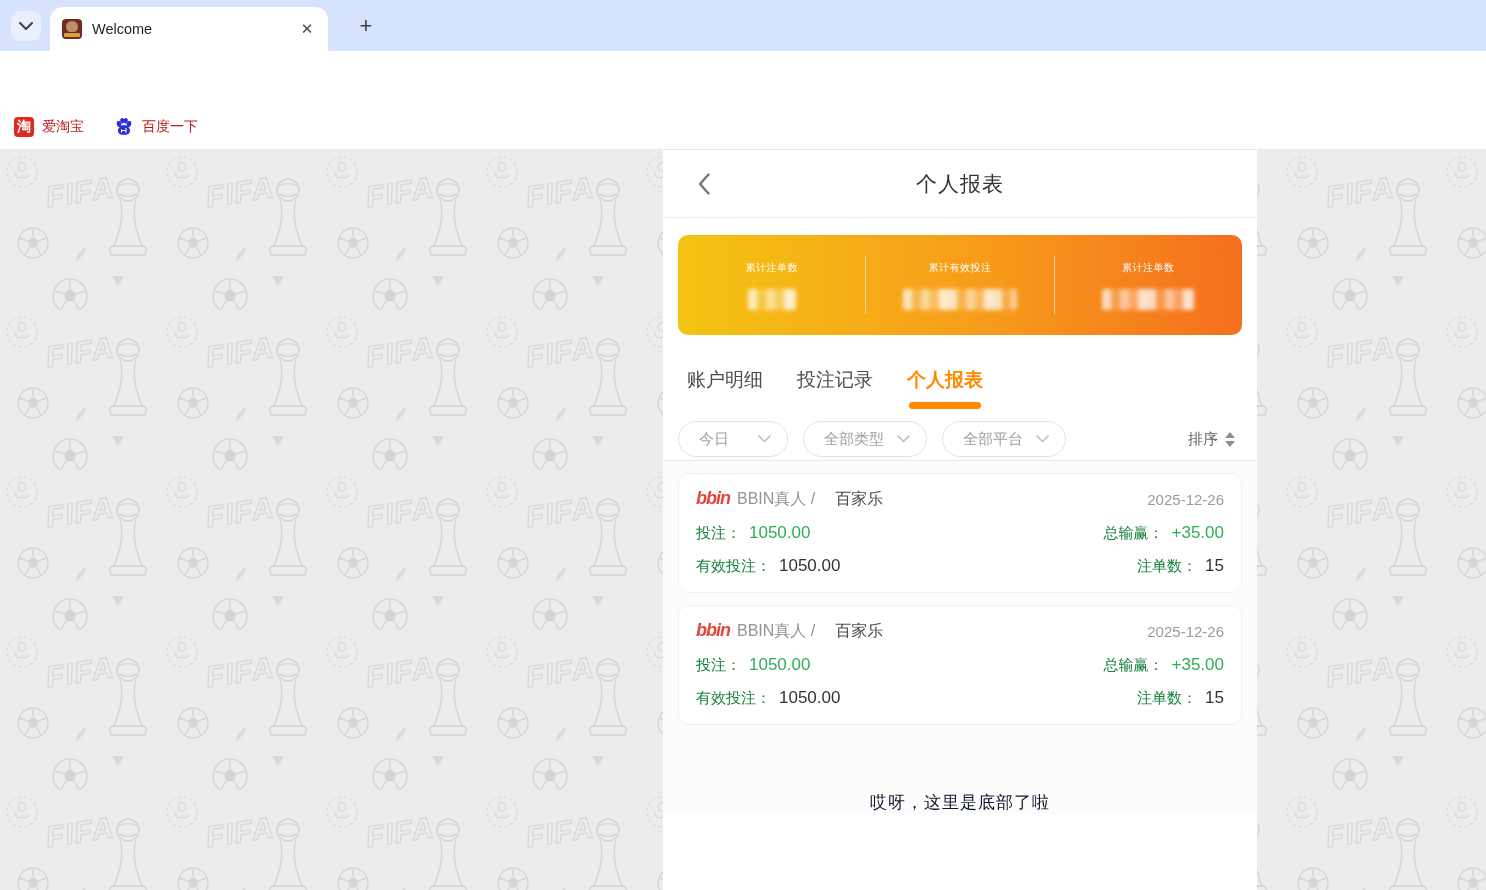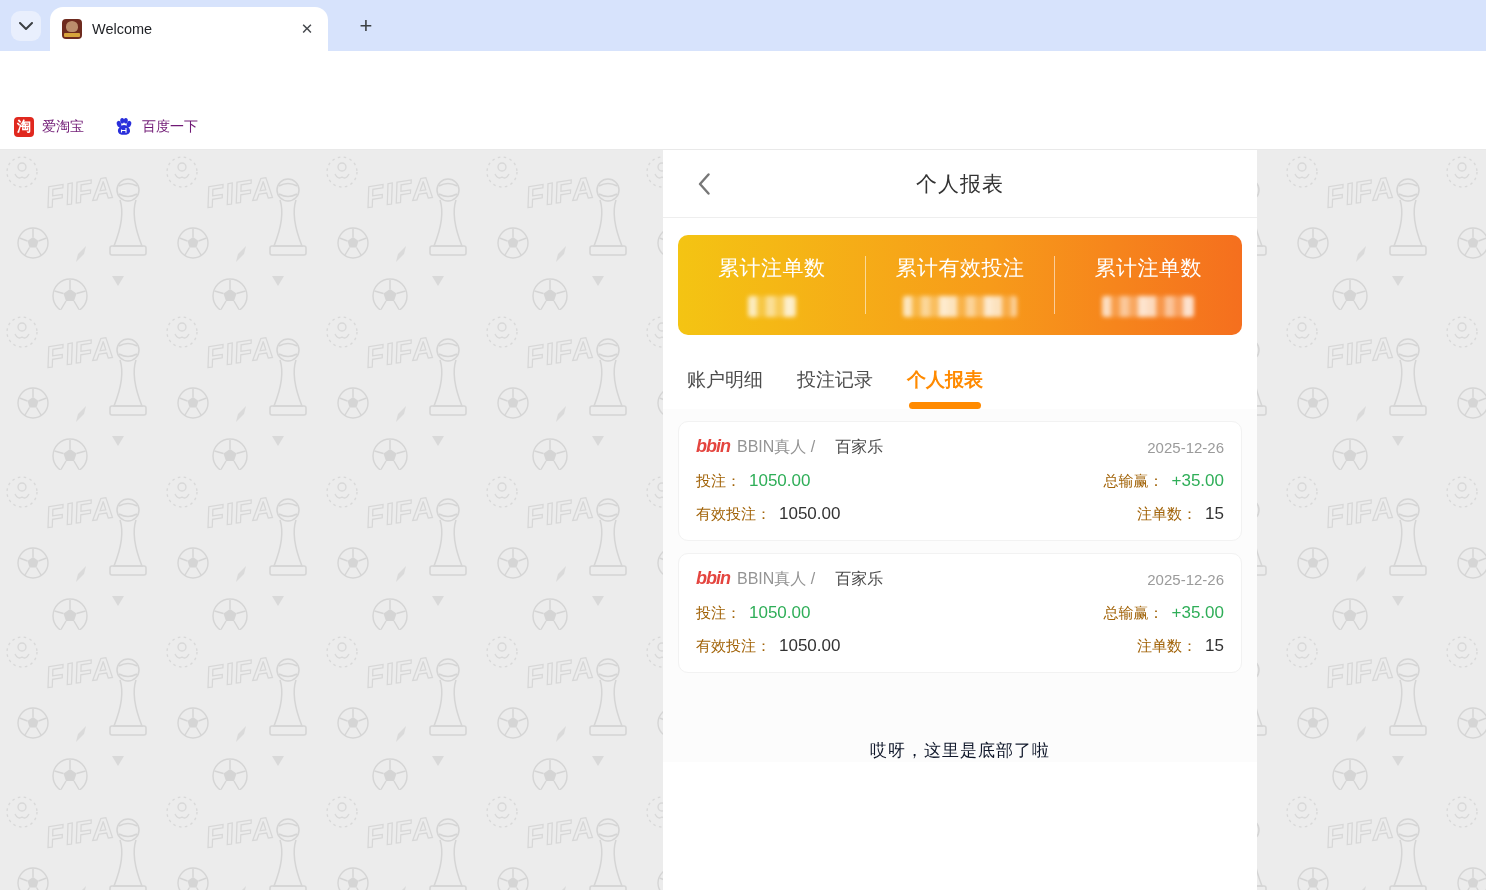--- a/index.html
+++ b/index.html
@@ -18,37 +18,37 @@
   .newtab-btn { position:absolute; left:352px; top:12px; width:28px; height:28px; display:flex; align-items:center; justify-content:center; color:#3c4043; font-size:22px; font-weight:400; border-radius:50%; cursor:pointer; }
 
   .toolbar { position:absolute; left:0; top:51px; width:100%; height:53px; background:#ffffff; }
   .nav-ic { position:absolute; top:63px; width:28px; height:28px; display:flex; align-items:center; justify-content:center; border-radius:50%; cursor:pointer; }
   .omnibox { position:absolute; left:199px; top:59px; width:1400px; height:38px; background:#e9edf6; border-radius:19px; display:flex; align-items:center; padding-left:6px; }
   .site-ic-wrap { width:28px; height:28px; background:#fff; border-radius:50%; display:flex; align-items:center; justify-content:center; flex:none; cursor:pointer; }
   .url-text { margin-left:12px; font-size:16px; color:#21262e; letter-spacing:.2px; }
 
   .bookmarks { position:absolute; left:0; top:104px; width:100%; height:46px; background:#fff; border-bottom:1px solid #e9e9e9; display:flex; align-items:center; padding-left:14px; gap:30px; }
   .bm { display:flex; align-items:center; gap:8px; cursor:pointer; }
-  .bm-label { font-size:14px; color:#701a75; }
+  .bm-label { font-size:14px; color:#b91c1c; }
   .bm-ic-tao { width:20px; height:20px; border-radius:4px; background:#e0281e; color:#fff; font-size:14px; font-weight:bold; display:flex; align-items:center; justify-content:center; }
 
   
   .pagearea { position:absolute; left:0; top:150px; width:1486px; height:740px; background:#ececec; }
   .pagearea svg.bgpat { position:absolute; left:0; top:0; }
 
   
   .panel { position:absolute; left:663px; top:150px; width:594px; height:740px; background:#fff; }
   .p-header { position:relative; height:68px; border-bottom:1px solid #eeeeee; display:flex; align-items:center; justify-content:center; }
   .p-back { position:absolute; left:28px; top:21px; width:26px; height:26px; display:flex; align-items:center; justify-content:center; cursor:pointer; }
   .p-title { font-size:21px; color:#333; font-weight:500; letter-spacing:1px; }
 
   .stats-card { margin:17px 15px 0 15px; height:100px; border-radius:10px; background:linear-gradient(90deg,#f4c413,#f79b1a 55%,#f56f1e); display:flex; align-items:center; }
   .stat-col { flex:1; display:flex; flex-direction:column; align-items:center; gap:14px; }
   .stat-divider { width:1px; height:58px; background:rgba(255,255,255,.55); }
-  .stat-label { color:#fff; font-size:21px; font-weight:500; letter-spacing:.5px; }
+  .stat-label { color:#fff; font-size:10px; font-weight:500; letter-spacing:.5px; }
   .masked { height:21px; border-radius:3px; filter:blur(2px); opacity:.92;
     background:repeating-linear-gradient(90deg, rgba(255,255,255,.78) 0 9px, rgba(255,255,255,.22) 9px 18px, rgba(255,255,255,.6) 18px 27px, rgba(255,255,255,.32) 27px 36px, rgba(255,255,255,.85) 36px 45px); }
   .m-w1 { width:48px; } .m-w2 { width:114px; } .m-w3 { width:92px; }
 
   .ptabs { display:flex; align-items:flex-end; gap:34px; padding:30px 0 0 24px; height:74px; }
   .ptab { font-size:19px; color:#4c4c4c; cursor:pointer; display:flex; flex-direction:column; align-items:center; gap:9px; }
   .ptab .underline { width:72px; height:7px; border-radius:3.5px; background:transparent; }
   .ptab.active { color:#ff8a00; font-weight:bold; }
   .ptab.active .underline { background:#ff8a00; }
 
@@ -63,21 +63,21 @@
 
   .rlist { padding:12px 15px 0 15px; background:#fbfbfb; min-height:300px; }
   .rcard { background:#fff; border:1px solid #f2f2f2; border-radius:10px; padding:14px 17px 16px 17px; margin-bottom:12px; }
   .rrow { display:flex; align-items:center; justify-content:space-between; }
   .rrow + .rrow { margin-top:13px; }
   .rleft, .rright { display:flex; align-items:baseline; }
   .bbin-logo { font-size:18px; font-weight:bold; font-style:italic; color:#e4453f; letter-spacing:-1px; margin-right:7px; }
   .r-platform { font-size:16px; color:#949494; margin-right:20px; }
   .r-game { font-size:16px; color:#4a4a4a; }
   .r-date { font-size:15px; color:#9b9b9b; }
-  .r-label { font-size:15px; color:#a16207; margin-right:8px; }
+  .r-label { font-size:15px; color:#15803d; margin-right:8px; }
   .v-green { font-size:17px; color:#2fae58; }
   .v-dark { font-size:17px; color:#333; }
 
   .p-footer { text-align:center; color:#0f172a; font-size:17px; padding-top:30px; background:#fbfbfb; letter-spacing:1px; }
   .rlist, .p-footer { background:#fcfcfc; }
 </style>
 </head>
 <body>
 
 <div class="stage">
@@ -227,20 +227,47 @@
       <div class="ptab">
         <span>投注记录</span>
         <span class="underline"></span>
       </div>
       <div class="ptab active">
         <span>个人报表</span>
         <span class="underline"></span>
       </div>
     </div>
 
+    <div class="filters">
+      <div class="pill pill1">
+        <span>今日</span>
+        <svg width="13" height="8" viewBox="0 0 13 8">
+            <path d="M1 1 L6.5 6.5 L12 1" fill="none" stroke="#c2c2c2" stroke-width="1.7" stroke-linecap="round" stroke-linejoin="round"></path>
+          </svg>
+      </div>
+      <div class="pill pill2">
+        <span>全部类型</span>
+        <svg width="13" height="8" viewBox="0 0 13 8">
+            <path d="M1 1 L6.5 6.5 L12 1" fill="none" stroke="#c2c2c2" stroke-width="1.7" stroke-linecap="round" stroke-linejoin="round"></path>
+          </svg>
+      </div>
+      <div class="pill pill3">
+        <span>全部平台</span>
+        <svg width="13" height="8" viewBox="0 0 13 8">
+            <path d="M1 1 L6.5 6.5 L12 1" fill="none" stroke="#c2c2c2" stroke-width="1.7" stroke-linecap="round" stroke-linejoin="round"></path>
+          </svg>
+      </div>
+      <div class="sortbox">
+        <span class="sort-label">排序</span>
+        <span class="sort-ic">
+          <span class="tri-up"></span>
+            <span class="tri-dn"></span>
+        </span>
+      </div>
+    </div>
 
     <div class="rlist">
 
       <div class="rcard">
         <div class="rrow">
           <span class="rleft">
             <span class="bbin-logo">bbin</span>
             <span class="r-platform">BBIN真人 /</span>
             <span class="r-game">百家乐</span>
           </span>

